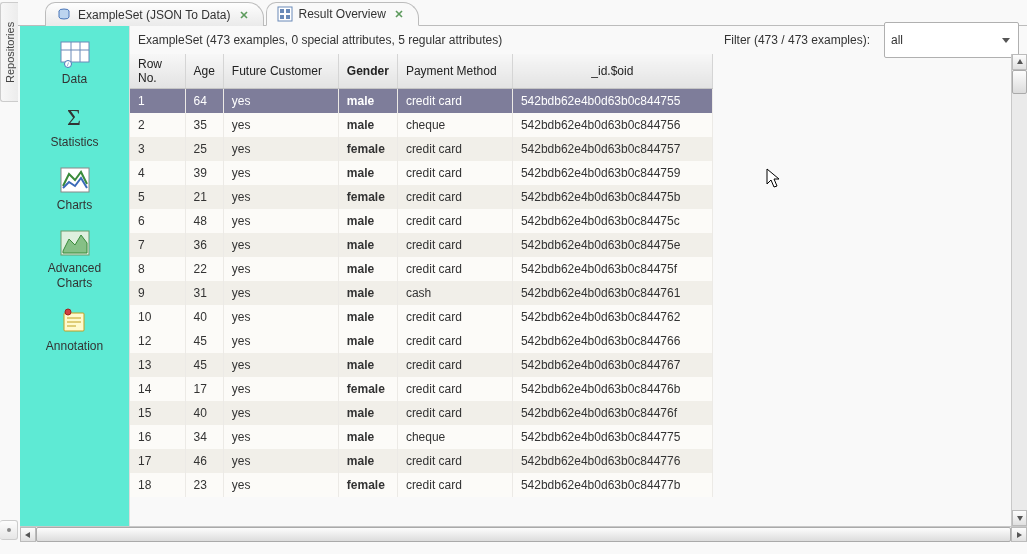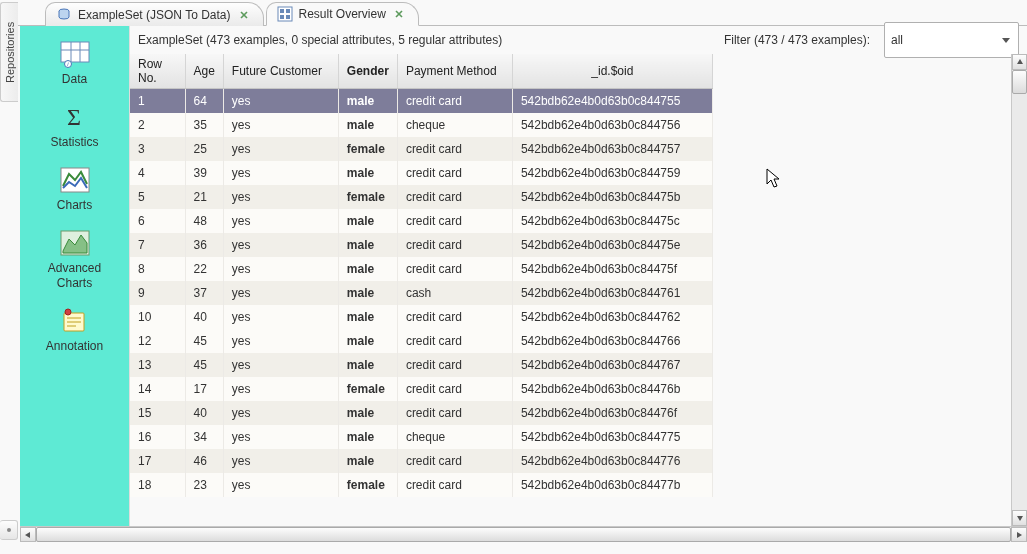--- a/index.html
+++ b/index.html
@@ -435,21 +435,21 @@
             <tr class="even">
               <td class="col-row">8</td>
               <td class="col-age">22</td>
               <td class="col-future">yes</td>
               <td class="col-gender">male</td>
               <td class="col-pay">credit card</td>
               <td class="col-id">542bdb62e4b0d63b0c84475f</td>
             </tr>
             <tr class="odd">
               <td class="col-row">9</td>
-              <td class="col-age">37</td>
+              <td class="col-age">31</td>
               <td class="col-future">yes</td>
               <td class="col-gender">male</td>
               <td class="col-pay">cash</td>
               <td class="col-id">542bdb62e4b0d63b0c844761</td>
             </tr>
             <tr class="even">
               <td class="col-row">10</td>
               <td class="col-age">40</td>
               <td class="col-future">yes</td>
               <td class="col-gender">male</td>

